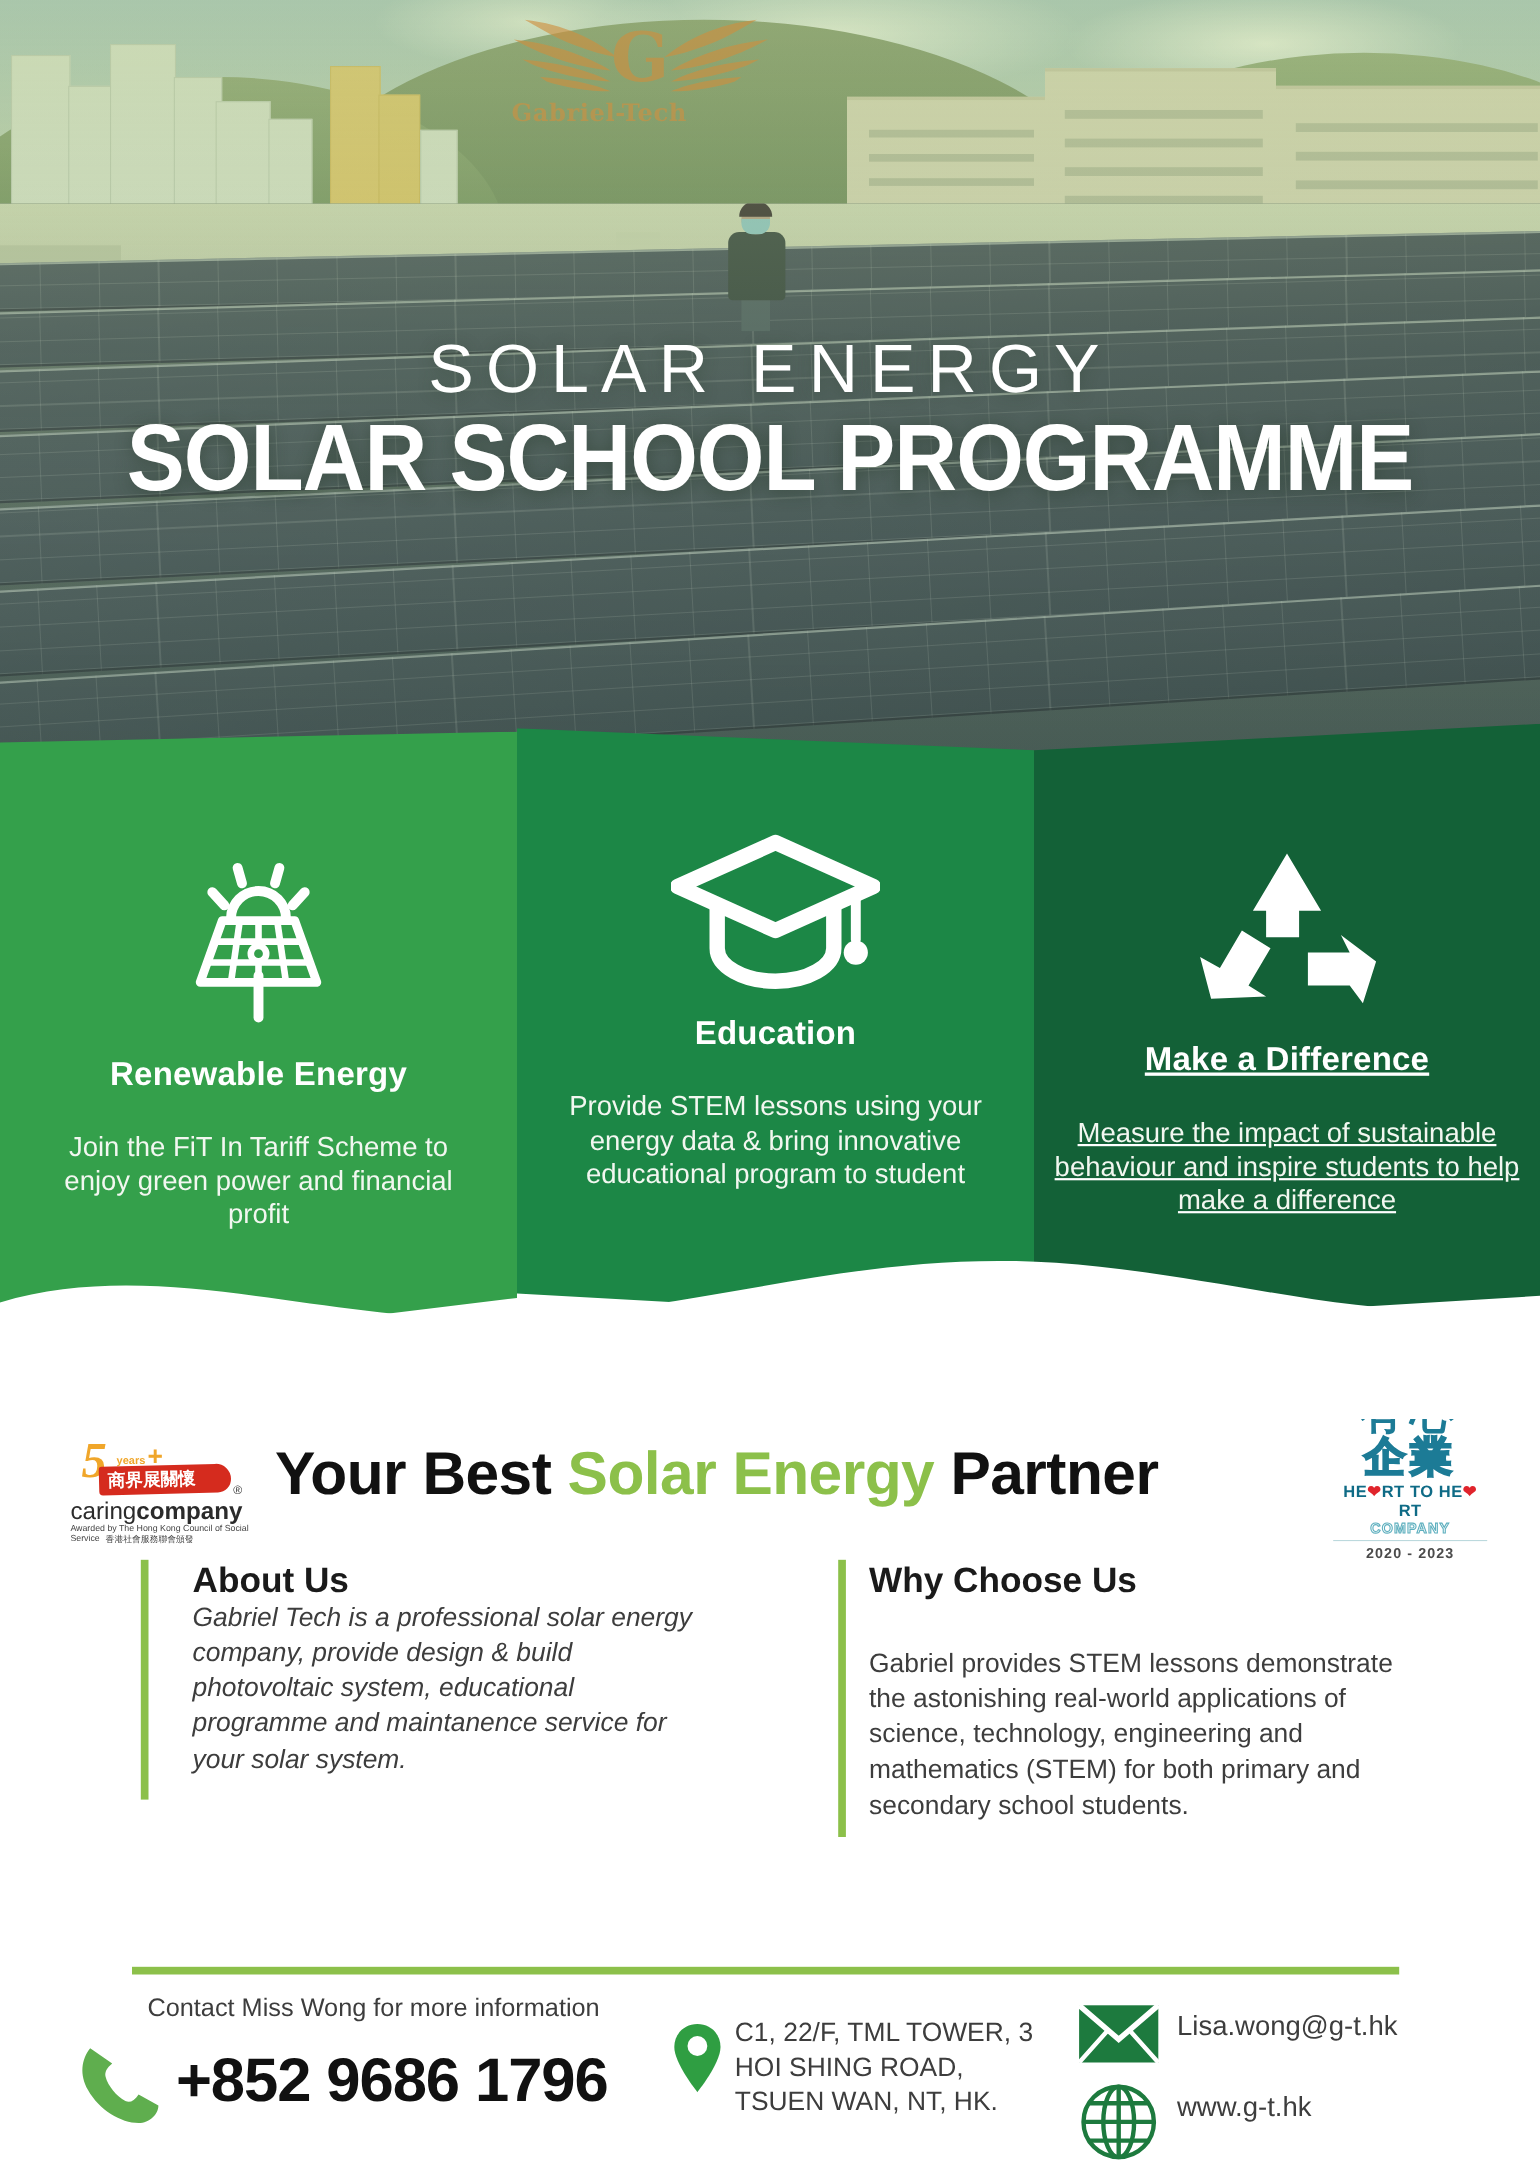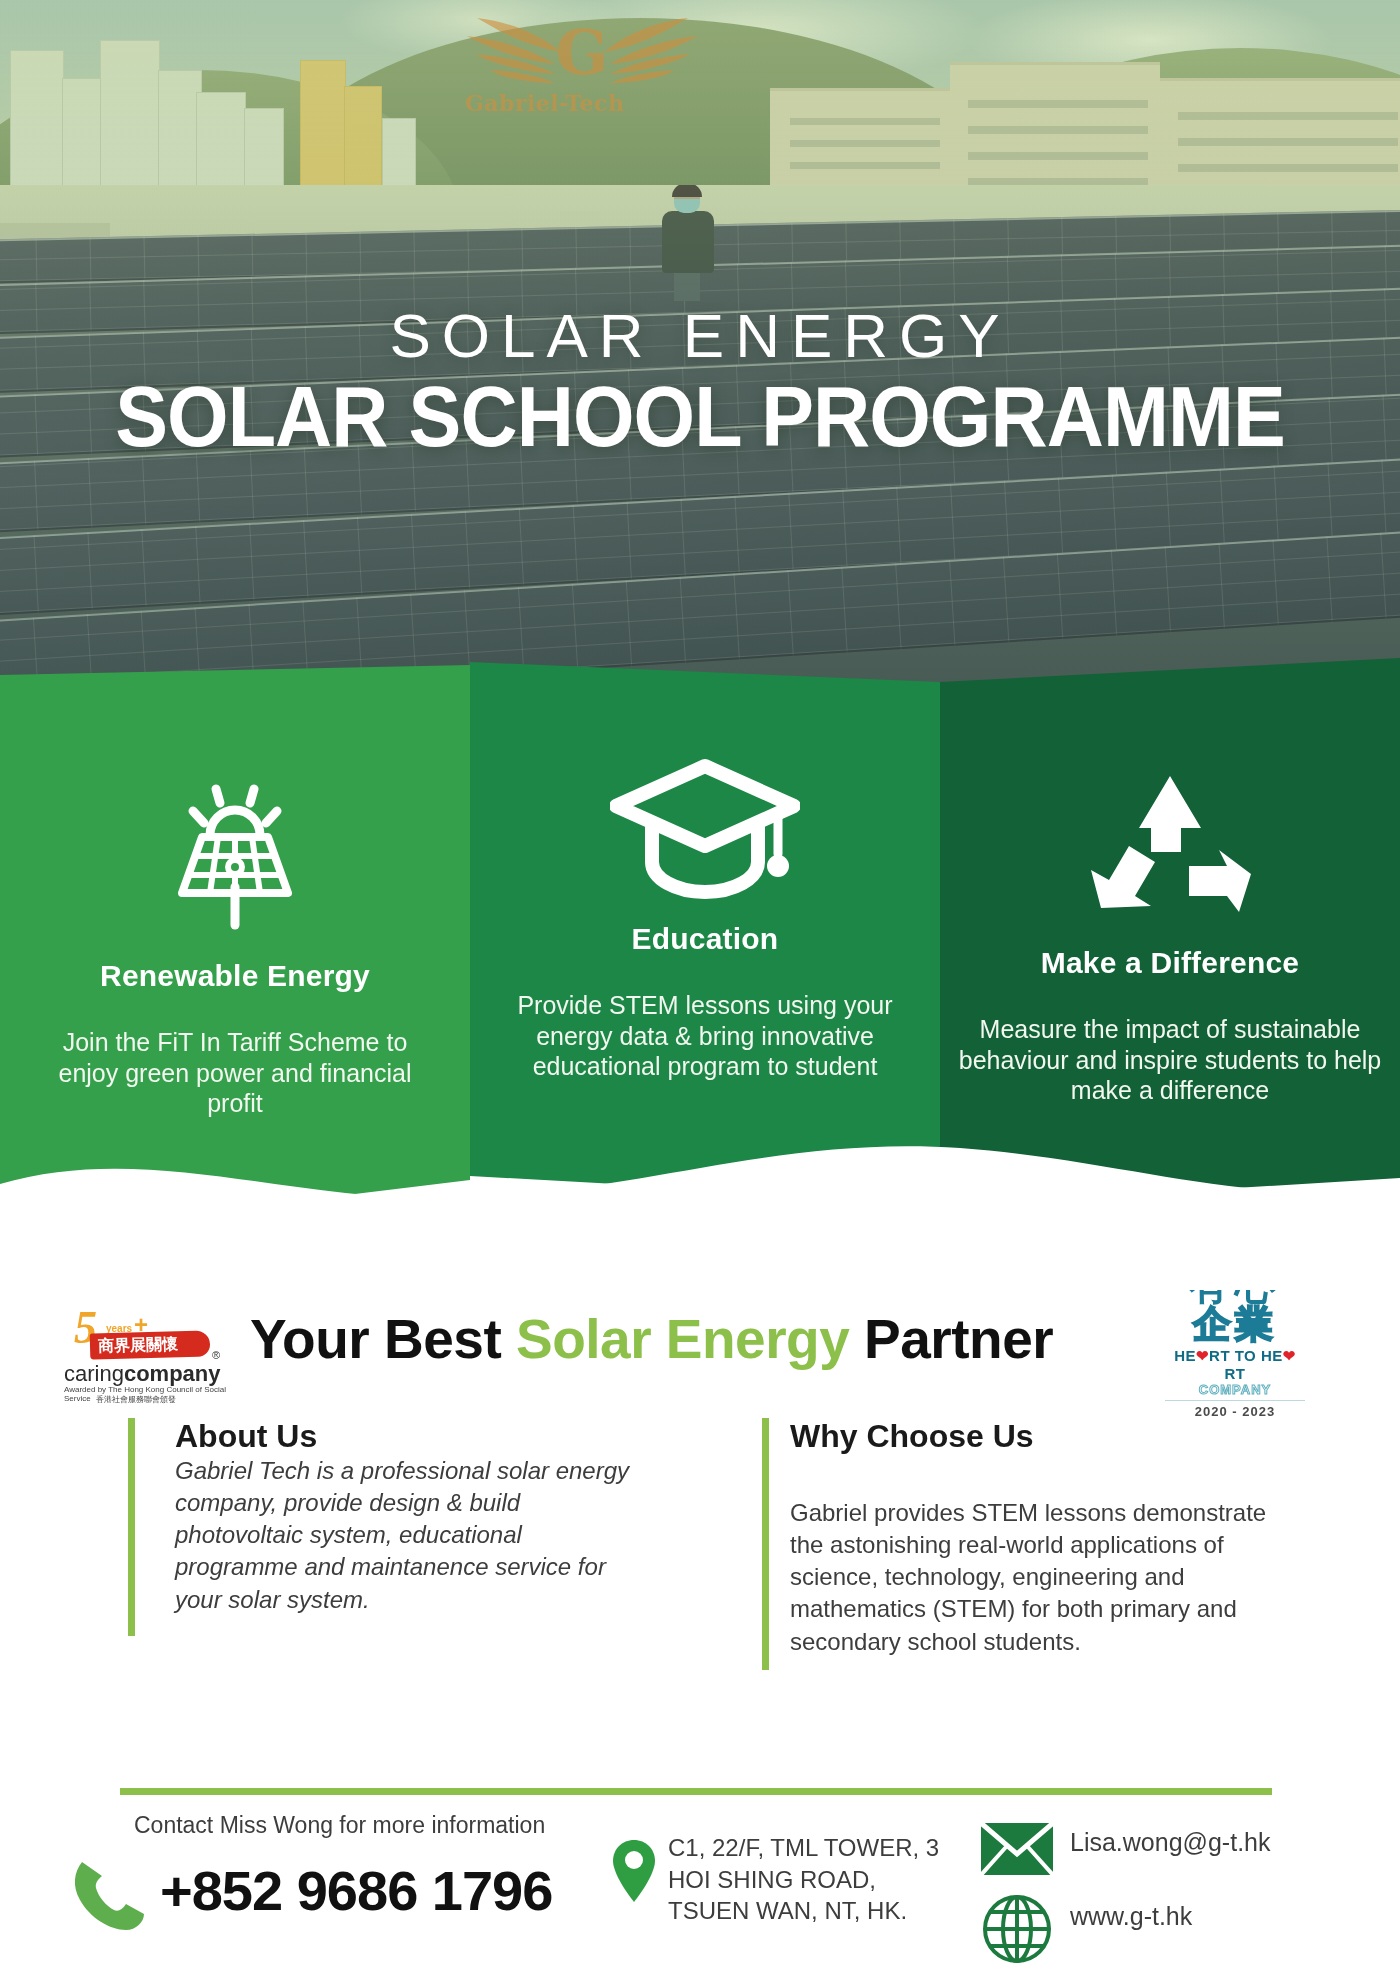--- a/index.html
+++ b/index.html
@@ -158,21 +158,21 @@
   #caring .awarded {
     position:absolute; left:2px; top:82px; font-size:8px; color:#444; width:178px;
     font-family:"Liberation Sans", sans-serif; letter-spacing:0;
   }
   #caring .awardedcn {
     position:absolute; left:34px; top:91px; font-size:8px; color:#444;
     font-family:"DejaVu Sans", sans-serif;
   }
 
   
-  #h2h { position:absolute; left:1165px; top:-20px; width:140px; height:160px; text-align:center; }
+  #h2h { position:absolute; left:1212px; top:-20px; width:140px; height:160px; text-align:center; }
   #h2h .cn1 { font-family:"DejaVu Sans", sans-serif; font-size:40px; font-weight:bold; color:#1c7b96; line-height:1; letter-spacing:6px; }
   #h2h .cn2 { font-family:"DejaVu Sans", sans-serif; font-size:38px; font-weight:bold; color:#ffffff; -webkit-text-stroke:2px #1c7b96; line-height:1.05; letter-spacing:4px; }
   #h2h .en1 { font-family:Liberation Sans, sans-serif; font-size:15px; font-weight:bold; color:#0f6b86; letter-spacing:.5px; margin-top:2px; }
   #h2h .en2 { font-family:"Liberation Sans Narrow","Liberation Sans", sans-serif; font-size:13px; font-weight:bold; color:#ffffff; -webkit-text-stroke:1px #5fb0bf; letter-spacing:1px; }
   #h2h .yr { font-family:"Liberation Sans", sans-serif; font-size:13px; font-weight:bold; color:#4b4b4b; letter-spacing:1px; border-top:1px solid #bcd9dd; margin-top:3px; padding-top:3px; }
   #h2h .heartdot { color:#e0242c; }
 
   
   .col { position:absolute; top:1418px; }
   .colbar { position:absolute; left:0; top:0; width:7px; background:#8cc04a; }
@@ -315,21 +315,21 @@
           <path d="M168 57 L168 96" stroke="#ffffff" stroke-width="9" stroke-linecap="round"></path>
           <circle cx="168" cy="108" r="11" fill="#ffffff"></circle>
         </svg>
       </span>
       <div class="ptitle" style="margin-top:10px;">Education</div>
       <div class="pbody" style="margin-top:34px;padding:0 8px;">Provide STEM lessons using your energy data &amp; bring innovative educational program to student</div>
     </div>
   </div>
 
   <div class="pill" id="pill3">
-    <div class="pillInner" style="top:112px;">
+    <div class="pillInner" style="top:112px;text-decoration:underline;">
       <span class="picon">
         <svg width="170" height="158" viewBox="0 0 170 158" aria-hidden="true">
           <g fill="#ffffff">
             <path d="M85 6 L116 58 L96 58 L96 82 L66 82 L66 58 L54 58 Z"></path>
             <path d="M16 138 L6 100 L24 110 L44 76 L70 92 L50 126 L66 136 Z"></path>
             <path d="M166 104 L154 142 L142 126 L104 126 L104 96 L142 96 L134 80 Z"></path>
           </g>
         </svg>
       </span>
       <div class="ptitle" style="margin-top:14px;">Make a Difference</div>

